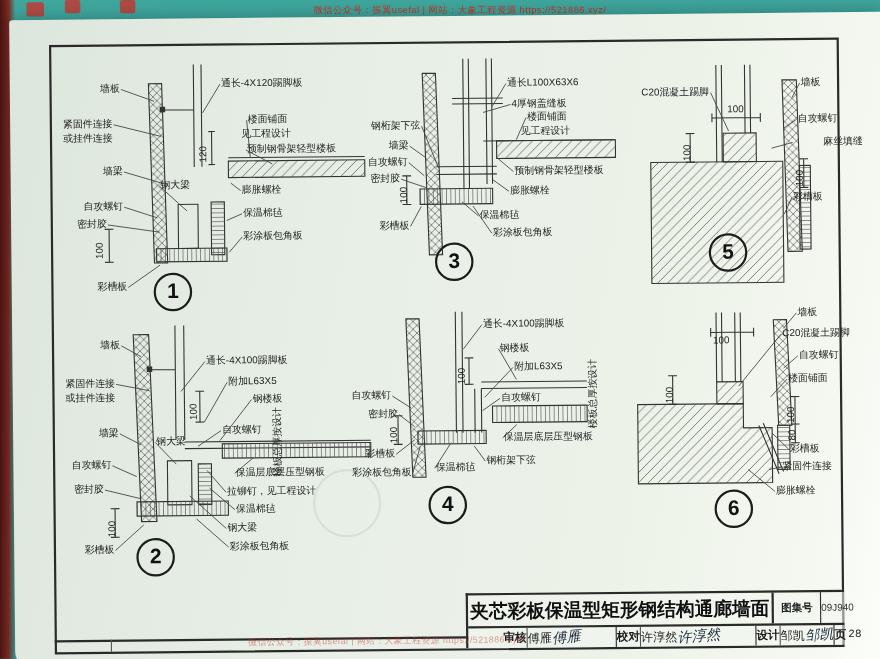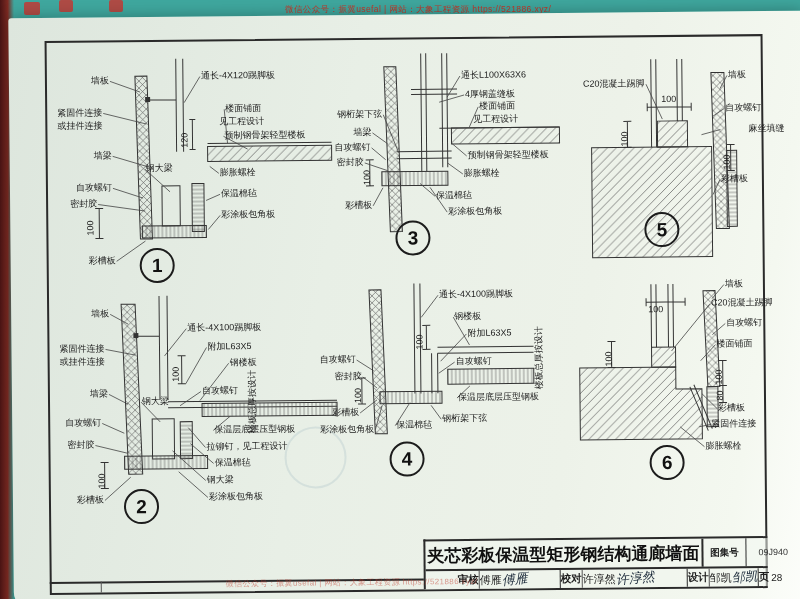--- a/index.html
+++ b/index.html
@@ -32,29 +32,29 @@
   .title-block{position:absolute;left:420px;top:538px;width:344px;height:50px;
        border-left:2px solid #2a2a2a;border-top:2px solid #2a2a2a;box-sizing:border-box;
        display:flex;flex-direction:column;background:rgba(240,245,238,.55);}
   .tb-row1{display:flex;height:30px;border-bottom:2px solid #2a2a2a;box-sizing:border-box;}
   .tb-title{flex:1;display:flex;align-items:center;justify-content:center;
        font-size:17px;font-weight:bold;color:#101010;white-space:nowrap;}
   .tb-atlas-label{width:44px;border-left:2px solid #2a2a2a;display:flex;align-items:center;
        justify-content:center;font-size:9.5px;font-weight:bold;color:#222;box-sizing:border-box;}
   .tb-atlas-no{width:22px;display:flex;align-items:center;font-size:9px;color:#333;
        border-left:1.5px solid #2a2a2a;box-sizing:border-box;overflow:visible;white-space:nowrap;
-       padding-left:12px;}
+       padding-left:0;}
   .tb-row2{display:flex;height:18px;align-items:stretch;font-size:11px;color:#1c1c1c;}
   .tb-cell{display:flex;align-items:center;justify-content:center;white-space:nowrap;box-sizing:border-box;}
   .c-label{width:30px;border-left:1.5px solid #2a2a2a;font-weight:bold;font-size:10.5px;margin-left:32px;}
   .c-label:first-child{border-left:none;}
   .c-name{width:40px;border-left:1px solid #555;font-size:11px;}
   .c-sig{width:40px;font-size:13px;font-style:italic;color:#1c2a3a;transform:rotate(-5deg);}
   .c-page-label{width:18px;border-left:1.5px solid #2a2a2a;font-weight:bold;font-size:10.5px;}
-  .c-page-no{width:12px;overflow:visible;font-size:10px;justify-content:flex-start;padding-left:2px;}
+  .c-page-no{width:12px;overflow:visible;font-size:10px;justify-content:flex-start;padding-left:2px;font-family:Liberation Mono, monospace;}
 </style>
 </head>
 <body>
 
 <div class="maroon-strip"></div>
 
 <div class="seal" style="left:24px;top:2px;width:16px;height:13px;"></div>
 <div class="seal" style="left:59px;top:0;width:14px;height:12px;"></div>
 <div class="seal" style="left:109px;top:0;width:14px;height:12px;"></div>
 

